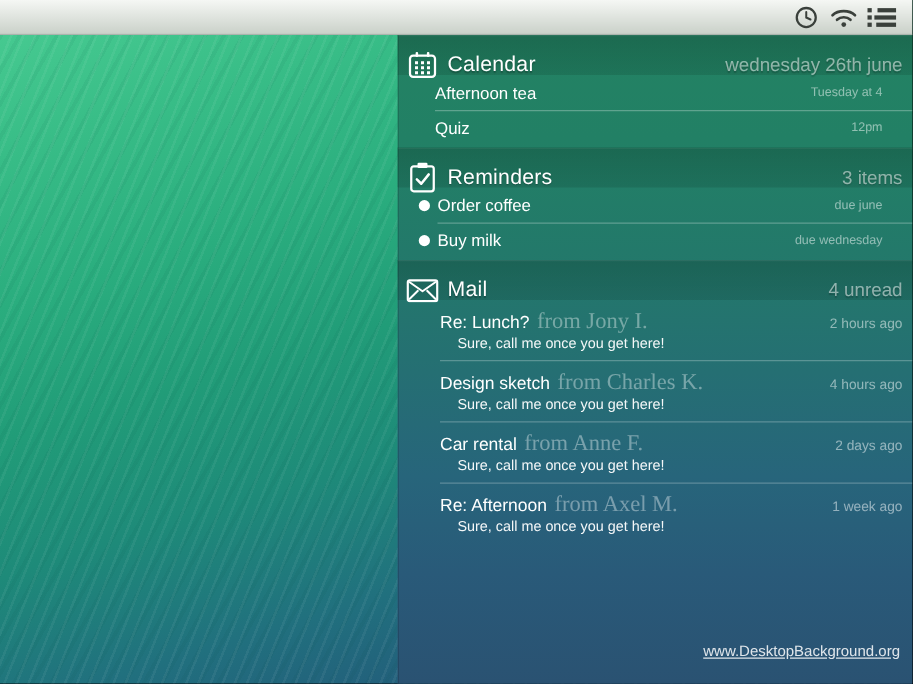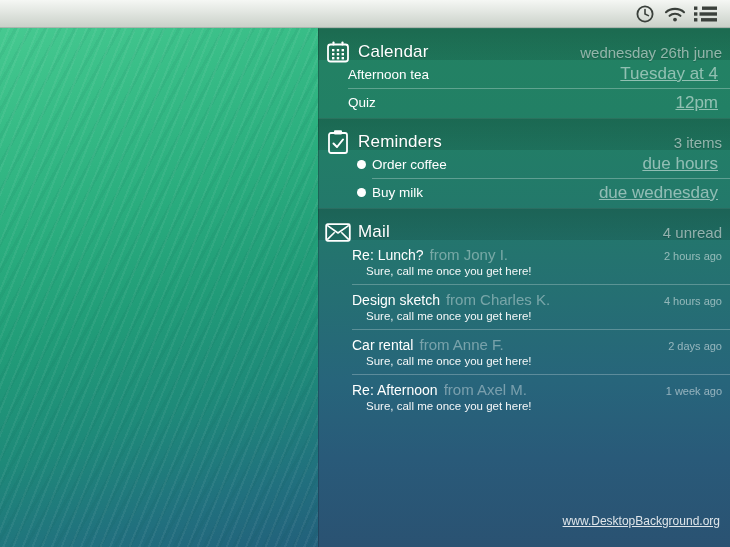--- a/index.html
+++ b/index.html
@@ -52,38 +52,38 @@
   }
   .panel section:first-child .sec-h { margin-top:0; }
   .sec-icon { width:28px; display:flex; justify-content:center; }
   .sec-title { font-size:17px; font-weight:400; margin-left:6px;
     text-shadow:0 1px 1px rgba(0,0,0,0.25); letter-spacing:.2px; }
   .sec-meta { margin-left:auto; font-size:15px; color:rgba(255,255,255,0.52);
     text-shadow:0 1px 1px rgba(0,0,0,0.2); }
 
   .row {
     display:flex; align-items:center; height:28px;
-    margin-left:30px; padding-right:12px; position:relative;
+    margin-left:30px; padding-right:24px; position:relative;
   }
   .row + .row { border-top:1px solid rgba(255,255,255,0.28); }
   .row-title { font-size:13.5px; color:#fff; }
-  .row-meta { margin-left:auto; font-size:17px; color:rgba(255,255,255,0.5);text-decoration:underline; }
-
-  .row.bulleted { margin-left:54px;gap:27px; }
+  .row-meta { margin-left:auto; font-size:10px; color:rgba(255,255,255,0.5); }
+
+  .row.bulleted { margin-left:32px;gap:27px; }
   .row.bulleted::before {
     content:""; position:absolute; left:-15px; top:50%;
     width:9px; height:9px; margin-top:-4.5px; border-radius:50%; background:#fff;
   }
 
   .mail-item { margin-left:34px; padding:6px 8px 7px 0; }
   .mail-item + .mail-item { border-top:1px solid rgba(255,255,255,0.25); }
   .mail-line1 { display:flex; align-items:baseline; }
   .mail-title { font-size:14px; color:#fff; }
-  .mail-from { font-size:15px; color:rgba(255,255,255,0.38); margin-left:6px;
-    white-space:nowrap; overflow:hidden; }
+  .mail-from { font-size:18px; color:rgba(255,255,255,0.38); margin-left:6px;
+    white-space:nowrap; overflow:hidden;font-family:Liberation Serif, serif; }
   .mail-meta { margin-left:auto; font-size:11px; color:rgba(255,255,255,0.5);
     white-space:nowrap; padding-left:10px; }
   .mail-preview { font-size:11.5px; color:rgba(255,255,255,0.95);
     padding-left:14px; margin-top:2px; }
 
   .watermark {
     position:absolute; right:10px; bottom:19px; z-index:4;
     font-size:12px; color:rgba(255,255,255,0.85);text-decoration:underline;
   }
 </style>
@@ -162,21 +162,21 @@
             <rect x="2" y="4" width="18" height="20" rx="2" fill="none" stroke="#fff" stroke-width="1.8"></rect>
             <rect x="7" y="1.2" width="8" height="4.2" rx="1" fill="#fff"></rect>
             <path d="M6.5 14.5 L10 18 L16 10.5" fill="none" stroke="#fff" stroke-width="2" stroke-linecap="round" stroke-linejoin="round"></path>
           </svg>
         </span>
         <span class="sec-title">Reminders</span>
         <span class="sec-meta">3 items</span>
       </header>
       <div class="row bulleted">
         <span class="row-title">Order coffee</span>
-        <span class="row-meta">due hours</span>
+        <span class="row-meta">due june</span>
       </div>
       <div class="row bulleted">
         <span class="row-title">Buy milk</span>
         <span class="row-meta">due wednesday</span>
       </div>
     </section>
 
     <section>
       <header class="sec-h">
         <span class="sec-icon">

